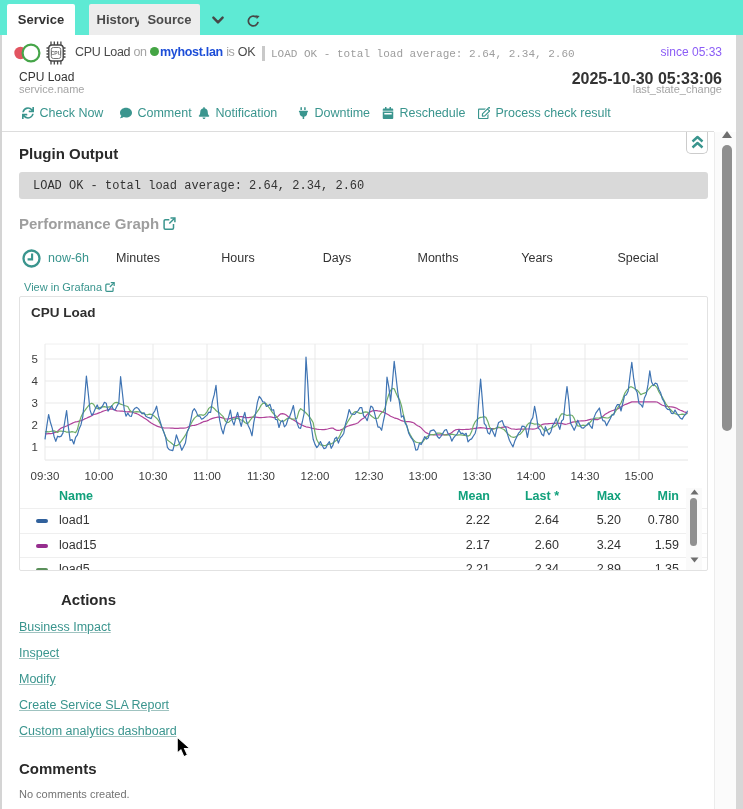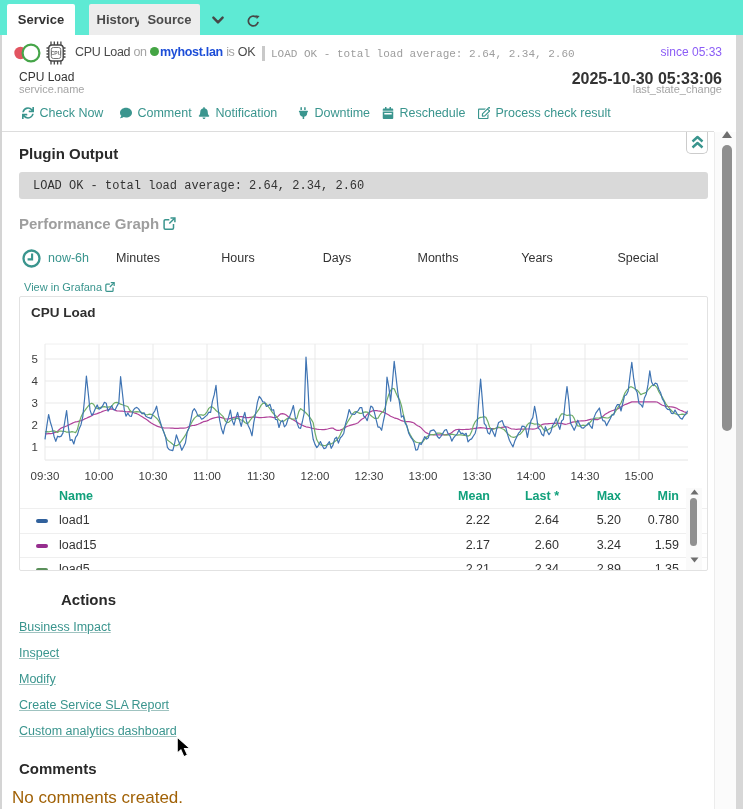--- a/index.html
+++ b/index.html
@@ -48,21 +48,21 @@
 .lhead .lname { left:39px; top:1px; color:#12a17c; }
 .c1 { position:absolute; right:217px; top:4px; } .c2 { position:absolute; right:148px; top:4px; }
 .c3 { position:absolute; right:86px; top:4px; } .c4 { position:absolute; right:28px; top:4px; }
 .lhead .c1,.lhead .c2,.lhead .c3,.lhead .c4 { top:1px; }
 .lval { color:#333; }
 .dash { position:absolute; left:16px; top:10px; width:12px; height:4px; border-radius:2px; }
 
 #actionsh { position:absolute; left:19px; top:591px;margin-left:42px; }
 .alink { position:absolute; left:19px; font-size:12.5px; color:#3a958e; text-decoration:underline; text-decoration-color:#9fc3c0; }
 #commentsh { position:absolute; left:19px; top:760px; }
-#nocomm { position:absolute; left:12px; top:788px; font-size:17px; color:#a16207; }
+#nocomm { position:absolute; left:19px; top:788px; font-size:11px; color:#737373; }
 
 #sbtrack { position:absolute; left:714px; top:132px; width:22px; height:677px; background:#fbfbfb; border-left:1px solid #ececec; }
 #sbthumb { position:absolute; left:722px; top:145px; width:10px; height:286px; background:#8f8f8f; border-radius:5px; }
 #rightstrip { position:absolute; left:736px; top:35px; width:7px; height:774px; background:#d7d7d7; }
 </style>
 </head>
 <body>
 <div id="topbar">
   <div class="tab" id="tab1">Service</div>
   <div class="tab" id="tab2">History</div>

